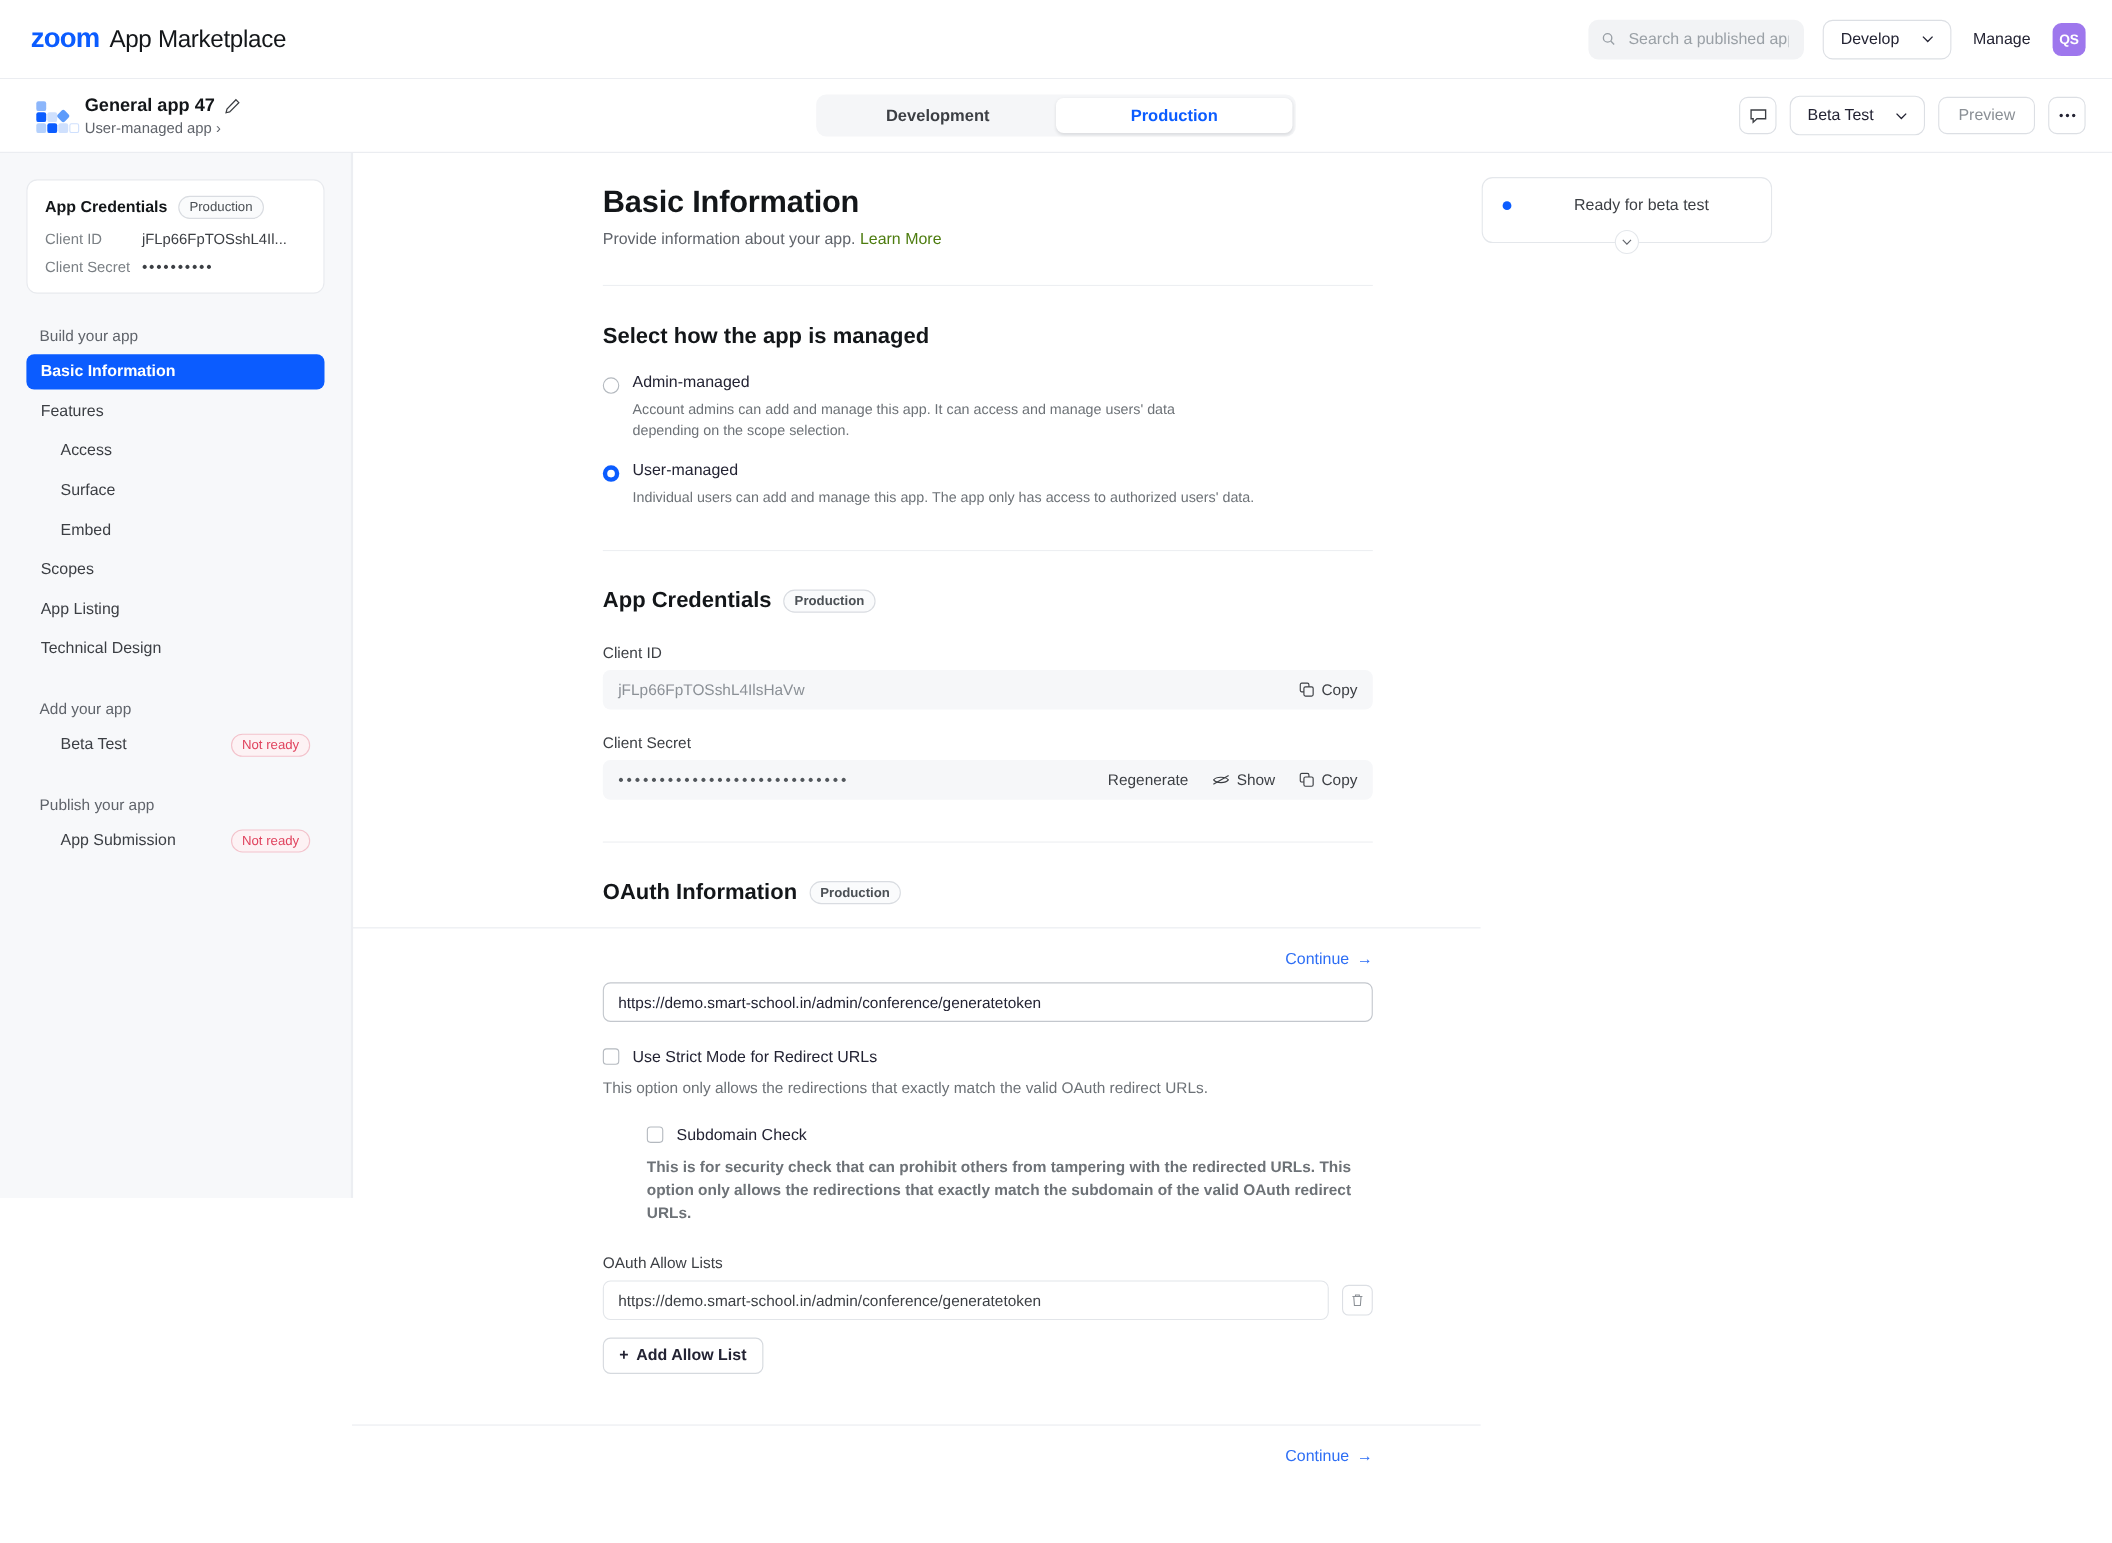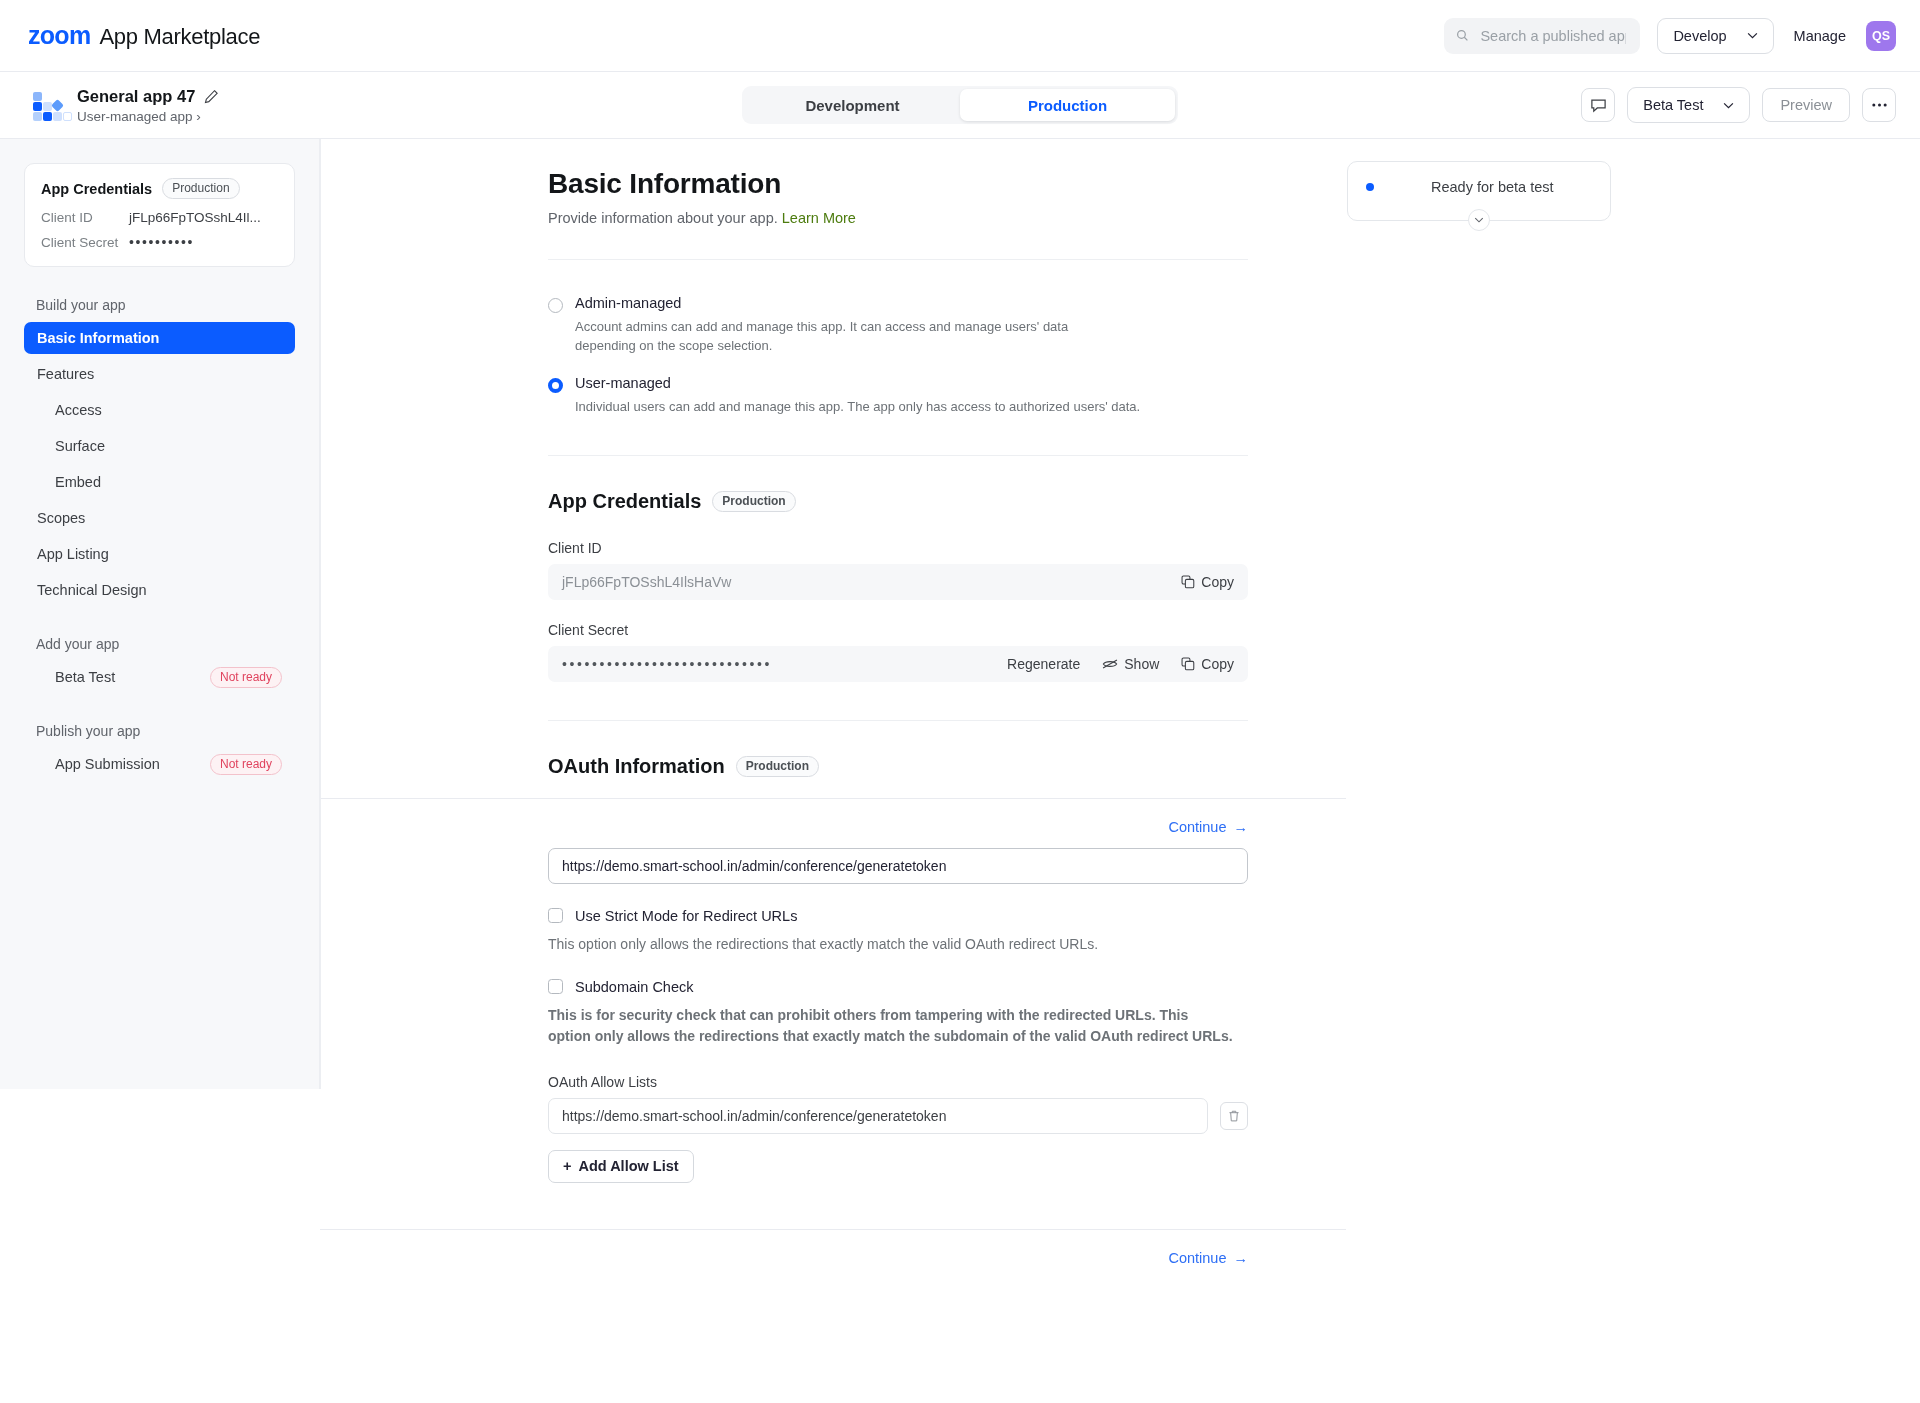--- a/index.html
+++ b/index.html
@@ -397,20 +397,21 @@
 
       <h1 class="page-title">Basic Information</h1>
       <div class="page-sub">
         <span>Provide information about your app.</span>
         <a class="link">Learn More</a>
       </div>
 
       <div class="divider"></div>
 
       <div style="margin-top:35px;">
+        <h2 class="sec-title">Select how the app is managed</h2>
 
         <div class="radio-row">
           <span class="radio"></span>
           <div>
             <div class="radio-label">Admin-managed</div>
             <div class="radio-desc" style="max-width:556px;">Account admins can add and manage this app. It can access and manage users' data depending on the scope selection.</div>
           </div>
         </div>
 
         <div class="radio-row" style="margin-top:19px;">
@@ -496,21 +497,21 @@
       </div>
 
       <div style="margin-top:24px;">
         <div class="check-row">
           <span class="checkbox"></span>
           <span class="check-label">Use Strict Mode for Redirect URLs</span>
         </div>
         <div class="check-desc">This option only allows the redirections that exactly match the valid OAuth redirect URLs.</div>
       </div>
 
-      <div style="margin-top:24px;">
+      <div style="margin-top:24px;margin-left:40px;">
         <div class="check-row">
           <span class="checkbox"></span>
           <span class="check-label">Subdomain Check</span>
         </div>
         <div class="check-desc" style="max-width:686px;font-weight:bold;">This is for security check that can prohibit others from tampering with the redirected URLs. This option only allows the redirections that exactly match the subdomain of the valid OAuth redirect URLs.</div>
       </div>
 
       <div style="margin-top:27px;">
         <div class="field-label">OAuth Allow Lists</div>
         <div class="allow-row">

